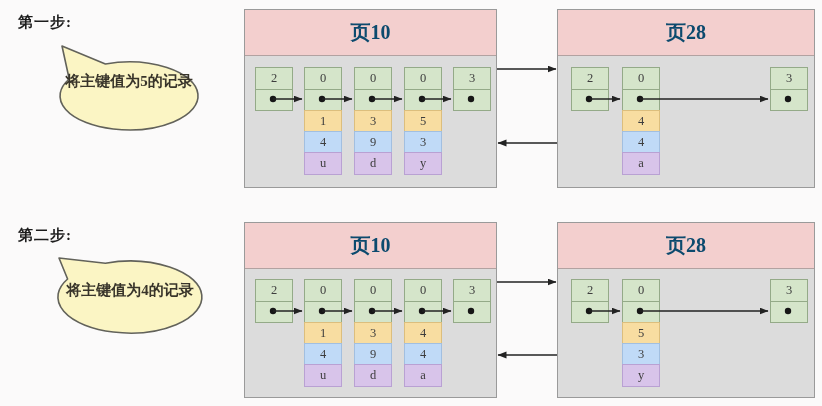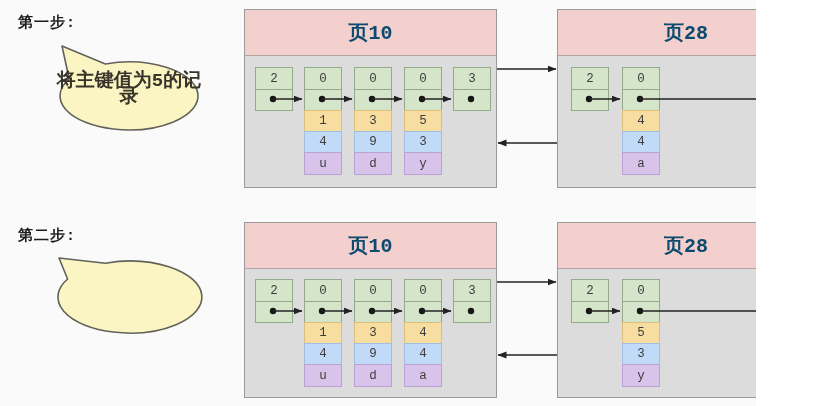--- a/index.html
+++ b/index.html
@@ -1,34 +1,34 @@
 <!DOCTYPE html>
 <html style="--canvas: #fbfafa; --pink: #f3cfce; --pinkBorder: #b2a2a1; --pageGray: #dcdcdc; --pageBorder: #9a9a9a; --green: #d5e5ca; --greenBorder: #94aa88; --yellow: #f8dda1; --yellowBorder: #dcbe7d; --blue: #c0daf7; --blueBorder: #a2bfe0; --purple: #d8c4ea; --purpleBorder: #b9a1d3; --bubbleFill: #fbf5c4; --bubbleBorder: #62625a; --ink: #1c1c1c; --cellInk: #3d3d3d;"><head>
 <meta charset="utf-8">
 <style>
   html,body{margin:0;padding:0;background:#fff;}
   .canvas{
-    position:relative;width:756px;height:406px;overflow:hidden;
+    position:relative;width:822px;height:406px;overflow:hidden;
     background:var(--canvas,#fbfafa);
-    font-family:Liberation Mono, monospace;
+    font-family:Liberation Serif, serif;
     color:var(--ink,#1c1c1c);
   }
   .step-label{
     position:absolute;left:18px;font-size:15px;font-weight:700;
     letter-spacing:1px;color:var(--ink,#1c1c1c);
   }
   .bubble-svg{position:absolute;}
   .bubble-shape{
     fill:var(--bubbleFill,#fbf5c4);
     stroke:var(--bubbleBorder,#62625a);
     stroke-width:1.6;stroke-linejoin:round;
   }
   .bubble-text{
     position:absolute;width:150px;text-align:center;
-    font-size:19px;font-weight:600;line-height:15.5px;color:#38342a;
+    font-size:15px;font-weight:600;line-height:15.5px;color:#38342a;
   }
   .page{
     position:absolute;box-sizing:border-box;
     background:var(--pageGray,#dcdcdc);
     border:1px solid var(--pageBorder,#9a9a9a);
   }
   .page-header{
     position:absolute;left:0;right:0;top:0;height:45px;
     background:var(--pink,#f3cfce);
     border-bottom:1px solid var(--pinkBorder,#b2a2a1);
@@ -121,20 +121,21 @@
       <div class="cell ptr"></div>
     </div>
   </div>
 
   <div class="step-label" style="top:226px">第二步:</div>
 
   <svg class="bubble-svg" style="left:52px;top:255px" width="160" height="85">
     <path class="bubble-shape" d="M7,3 L15.6,24 A72,36 0 1 0 53.4,8.2 Z"></path>
   </svg>
   <div class="bubble-text" style="left:55px;top:283px">
+    <div>将主键值为4的记录</div>
   </div>
 
   <div class="page" style="left:244px;top:222px;width:253px;height:176px">
     <div class="page-header">
       <span>页10</span>
     </div>
     <div class="col" style="left:10px;top:56px">
       <div class="cell hdr">2</div>
       <div class="cell ptr"></div>
     </div>

